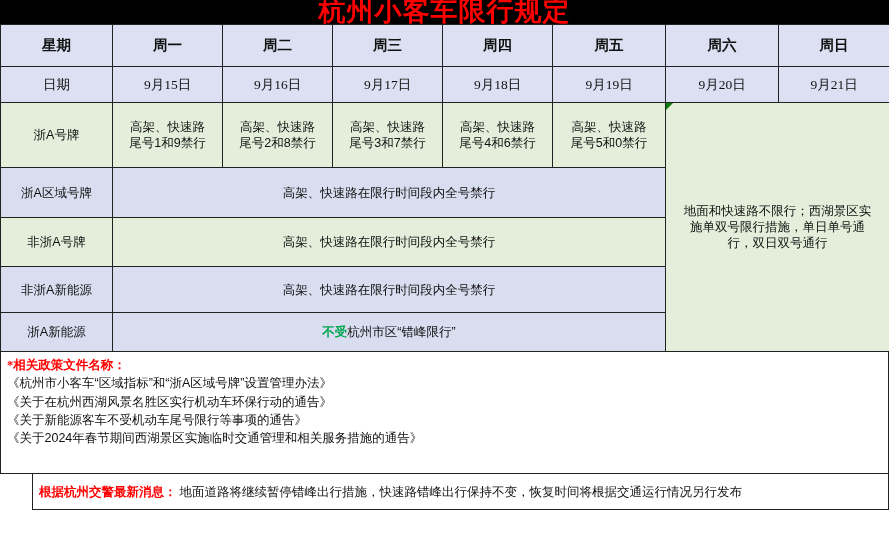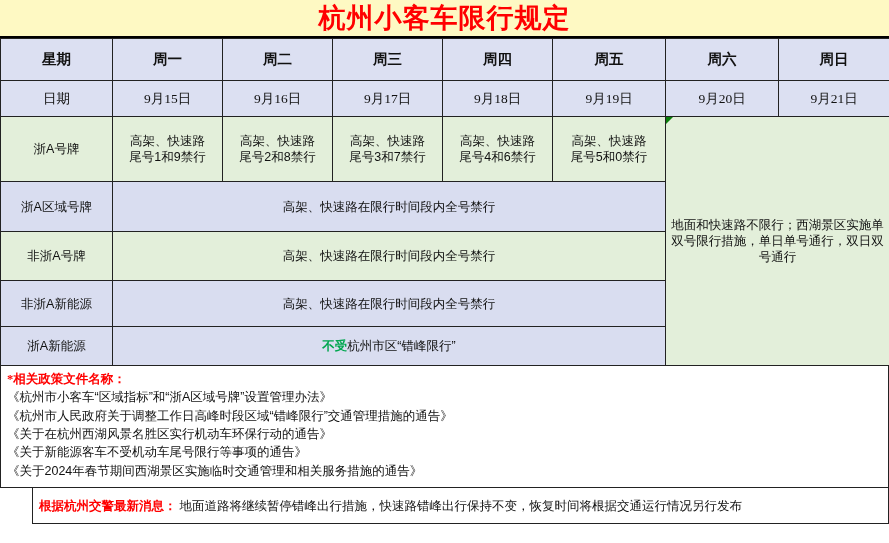--- a/index.html
+++ b/index.html
@@ -12,45 +12,45 @@
     overflow: hidden;
   }
   .sheet {
     width: 889px;
     height: 543px;
     position: relative;
     background: #fff;
   }
   
   .title-row {
-    height: 38px;
+    height: 24px;
     border-bottom: 2px solid #000;
     display: flex;
     align-items: center;
     justify-content: center;
-    background: #fef9c3;
+    background: #000000;
   }
   .title-text {
     color: #FF0000;
     font-family: "Liberation Serif", "DejaVu Serif", serif;
     font-weight: bold;
     font-size: 27px;
     letter-spacing: 1px;
     line-height: 1;
     white-space: nowrap;
   }
   
   table.grid {
     border-collapse: collapse;
     width: 889px;
     table-layout: fixed;
   }
   table.grid td, table.grid th {
     border: 1px solid #222;
-    padding: 2px 0;
+    padding: 2px 13px;
     text-align: center;
     vertical-align: middle;
     font-size: 12.5px;
     color: #111;
     font-family: "Liberation Sans", "DejaVu Sans", sans-serif;
     line-height: 1.28;
     overflow: hidden;
   }
   table.grid tr.hdr th {
     background: #DCE0F2;
@@ -205,21 +205,20 @@
     <tr class="r5">
       <td class="lav rowlabel">浙A新能源</td>
       <td class="lav" colspan="5"><span class="nolimit-green">不受</span><span class="nolimit-rest">杭州市区“错峰限行”</span></td>
     </tr>
   </tbody>
     </table>
 
   <div class="foot-box foot-policy">
     <div class="foot-head">*相关政策文件名称：</div>
     <div class="doc-line">《杭州市小客车“区域指标”和“浙A区域号牌”设置管理办法》</div>
-    <div class="doc-line">《杭州市人民政府关于调整工作日高峰时段区域“错峰限行”交通管理措施的通告》</div>
     <div class="doc-line">《关于在杭州西湖风景名胜区实行机动车环保行动的通告》</div>
     <div class="doc-line">《关于新能源客车不受机动车尾号限行等事项的通告》</div>
     <div class="doc-line">《关于2024年春节期间西湖景区实施临时交通管理和相关服务措施的通告》</div>
   </div>
 
   <div class="foot-box foot-news">
     <span class="news-label">根据杭州交警最新消息：</span>
     <span class="news-body">地面道路将继续暂停错峰出行措施，快速路错峰出行保持不变，恢复时间将根据交通运行情况另行发布</span>
   </div>
 

